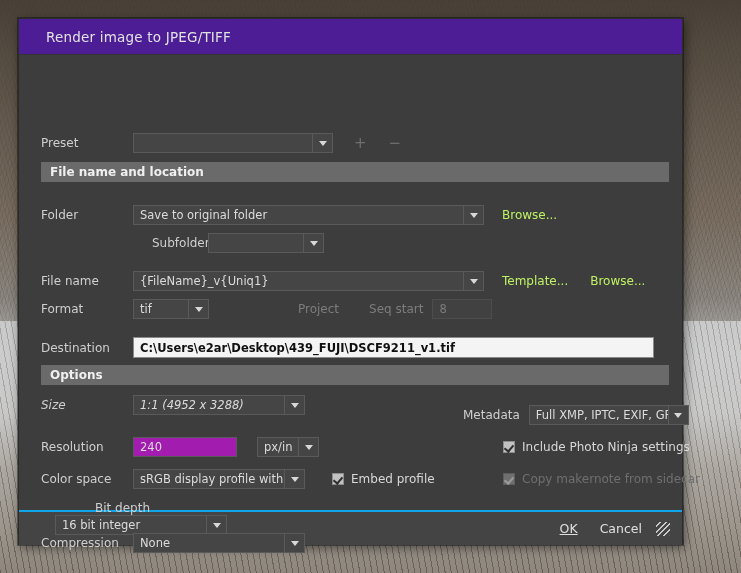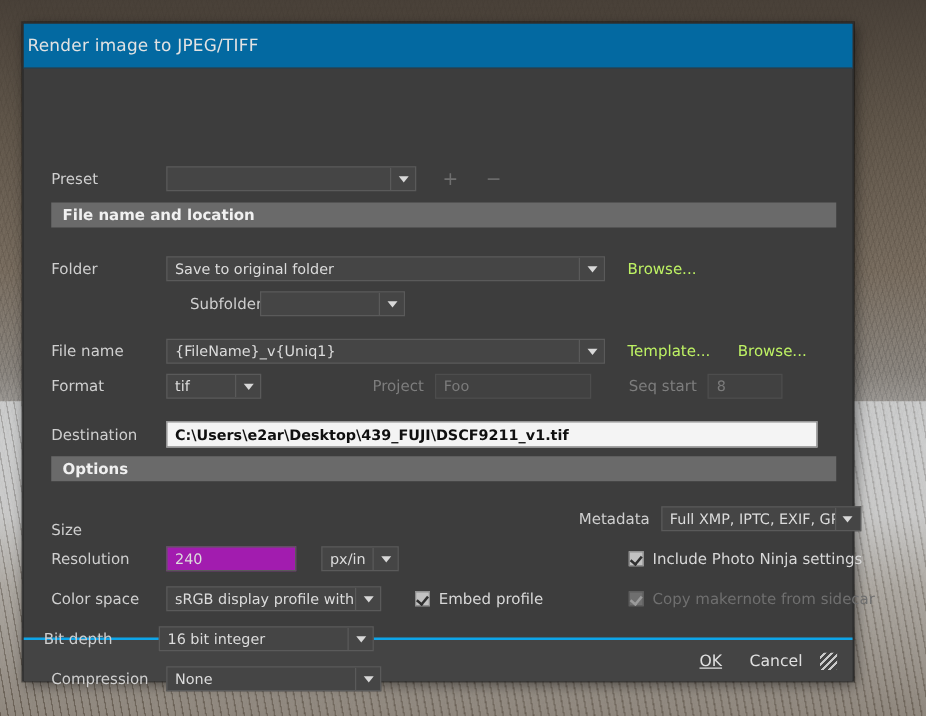--- a/index.html
+++ b/index.html
@@ -57,25 +57,25 @@
     background: #3d3d3d;
     border: 1px solid #2b2b2b;
     box-shadow: 0 0 0 1px rgba(0,0,0,0.35), 2px 3px 10px rgba(0,0,0,0.5);
     box-sizing: border-box;
     color: #d6d6d6;
     font-size: 12px;
   }
 
   .titlebar {
     height: 36px;
-    background: #0369a1;
+    background: #4c1d95;
     border-bottom: 1px solid #343434;
     display: flex;
     align-items: center;
-    padding: 0 0 0 3px;
+    padding: 0 0 0 27px;
     box-sizing: border-box;
   }
   .titlebar .title {
     font-size: 13.5px;
     color: #e2e2e2;
     letter-spacing: 0.2px;
   }
 
   .dialog-body {
     position: relative;
@@ -304,42 +304,45 @@
 
     <div class="row" style="left:22px; top:244px;">
       <span class="label" style="width:92px;">Format</span>
       <div class="combo" style="width:76px;">
         <span>tif</span>
         <span class="arrow-box">
             <i class="caret"></i>
           </span>
       </div>
       <span class="label dim" style="margin-left:89px;">Project</span>
-      <div class="textfield disabled" style="width:125px; margin-left:9px;">
-        <span>Foo</span>
-      </div>
       <span class="label dim" style="margin-left:30px;">Seq start</span>
       <div class="textfield disabled" style="width:60px; margin-left:9px;">
         <span>8</span>
       </div>
     </div>
 
     <div class="row" style="left:22px; top:282px;">
       <span class="label" style="width:92px;">Destination</span>
       <div class="destfield" style="width:521px;">
         <span>C:\Users\e2ar\Desktop\439_FUJI\DSCF9211_v1.tif</span>
       </div>
     </div>
 
     <div class="section-header" style="left:22px; top:310px; width:628px;">
       <span>Options</span>
     </div>
 
-    <div class="row" style="left:22px; top:362px;">
+    <div class="row" style="left:22px; top:340px;font-style:italic;">
       <span class="label" style="width:92px;">Size</span>
+      <div class="combo" style="width:172px;">
+        <span>1:1  (4952 x 3288)</span>
+        <span class="arrow-box">
+            <i class="caret"></i>
+          </span>
+      </div>
     </div>
     <div class="row" style="left:444px; top:350px;">
       <span class="label">Metadata</span>
       <div class="combo" style="width:160px; margin-left:9px;">
         <span>Full XMP, IPTC, EXIF, GPS</span>
         <span class="arrow-box">
             <i class="caret"></i>
           </span>
       </div>
     </div>
@@ -372,21 +375,21 @@
     </div>
     <div class="row cbrow" style="left:313px; top:417px;">
       <span class="cbox checked"></span>
       <span class="cblabel">Embed profile</span>
     </div>
     <div class="row cbrow" style="left:484px; top:417px;">
       <span class="cbox checked disabled"></span>
       <span class="cblabel dim">Copy makernote from sidecar</span>
     </div>
 
-    <div class="row" style="left:16px; top:446px;">
+    <div class="row" style="left:36px; top:446px;flex-direction:column;">
       <span class="label" style="width:92px;">Bit depth</span>
       <div class="combo" style="width:172px;">
         <span>16 bit integer</span>
         <span class="arrow-box">
             <i class="caret"></i>
           </span>
       </div>
     </div>
 
     <div class="row" style="left:22px; top:478px;">

